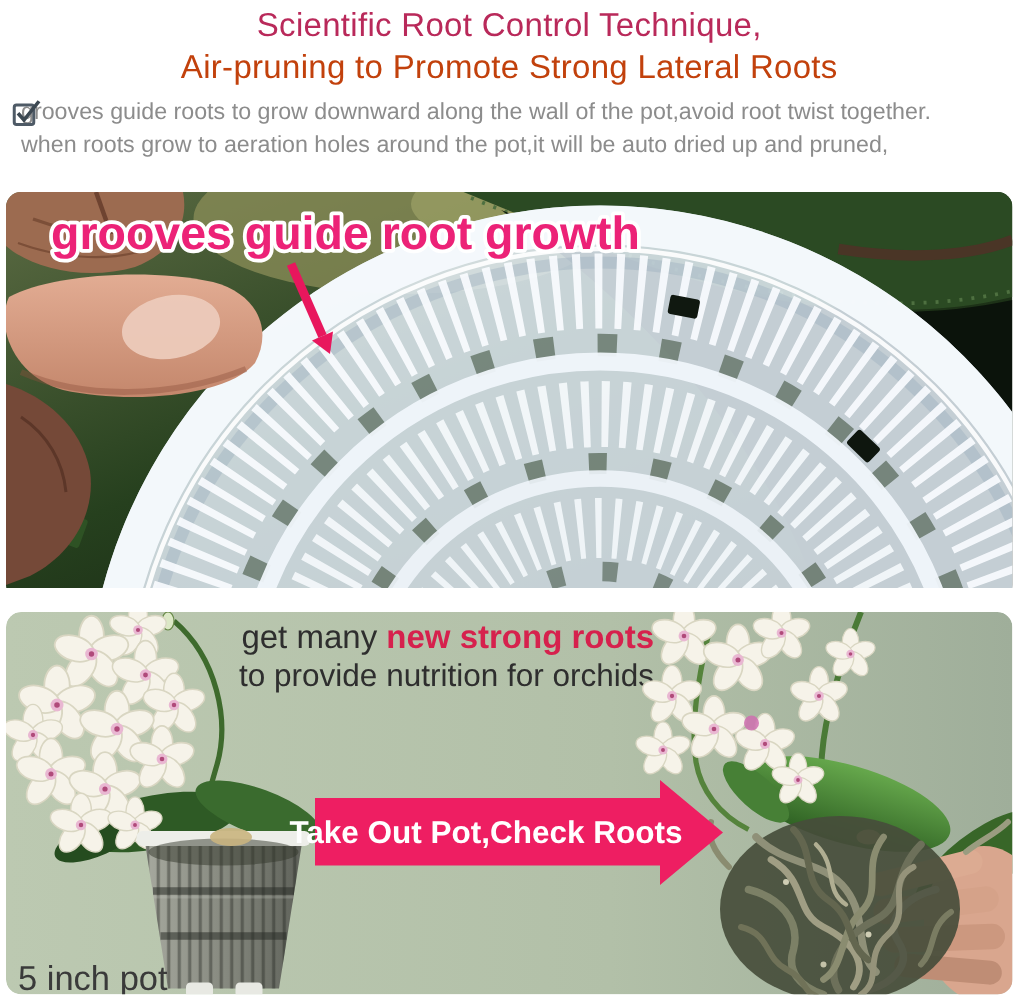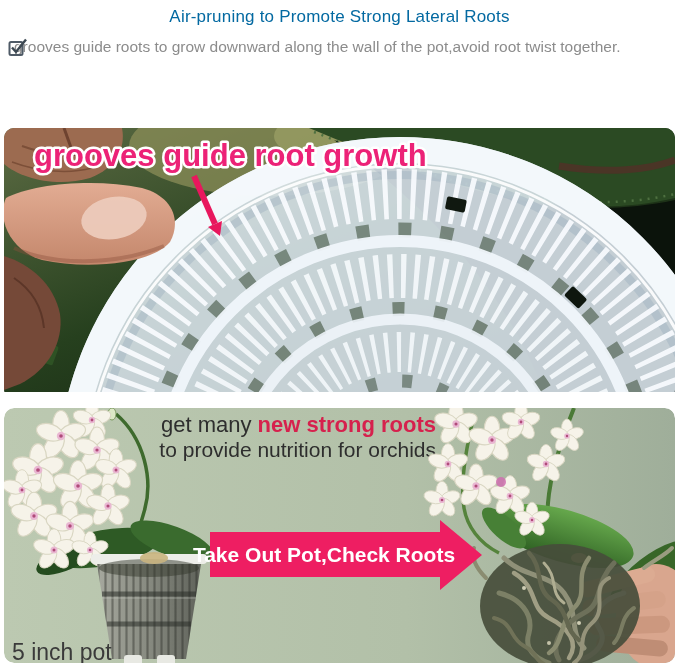--- a/index.html
+++ b/index.html
@@ -3,46 +3,48 @@
 <meta charset="utf-8">
 <style>
   html,body{margin:0;padding:0;background:#fff;}
   .canvas{position:relative;width:679px;height:667px;background:#ffffff;overflow:hidden;
           font-family:"Liberation Sans",sans-serif;}
   svg{font-family:"Liberation Sans",sans-serif;display:block;}
 
   
   .titles{text-align:center;padding-top:3px;}
   .t1{font-size:22px;line-height:28px;color:#b9295a;letter-spacing:.2px;}
-  .t2{font-size:17px;line-height:28px;color:#0369a1;letter-spacing:.2px;}
+  .t2{font-size:22px;line-height:28px;color:#c2410c;letter-spacing:.2px;}
   .intro{position:relative;margin-top:5px;
          font-size:15.5px;line-height:21.5px;color:#8c8c8c;padding:0 14px;}
   .checkbox{position:absolute;left:8px;top:1px;}
 
   
   .groove-photo{position:absolute;left:4px;top:128px;width:671px;height:272px;
                 border-radius:10px;overflow:hidden;}
   .result-photo{position:absolute;left:4px;top:408px;width:671px;height:255px;
                 border-radius:10px;overflow:hidden;}
 </style>
 </head>
 <body>
 
 <div class="canvas">
 
   <div class="titles">
+    <div class="t1">Scientific Root Control Technique,</div>
     <div class="t2">Air-pruning to Promote Strong Lateral Roots</div>
   </div>
 
   <div class="intro">
     <svg class="checkbox" width="20" height="20" viewBox="0 0 20 20">
       <rect x="1.5" y="5" width="13" height="13" rx="1.5" fill="none" stroke="#4e5a66" stroke-width="2"></rect>
       <path d="M4,10.5 L8,15 L18,2.5" fill="none" stroke="#3c4852" stroke-width="2.4"></path>
     </svg>
     <div>grooves guide roots to grow downward along the wall of the pot,avoid root twist together.</div>
+    <div>when roots grow to aeration holes around the pot,it will be auto dried up and pruned,</div>
   </div>
 
   <div class="groove-photo">
     <svg viewBox="0 0 671 264" width="671" height="264">
       <defs>
         <linearGradient id="bgG" x1="0" y1="0" x2="1" y2="1">
           <stop offset="0" stop-color="#5d6c44"></stop>
           <stop offset="0.45" stop-color="#26401e"></stop>
           <stop offset="1" stop-color="#0b140a"></stop>
         </linearGradient>

